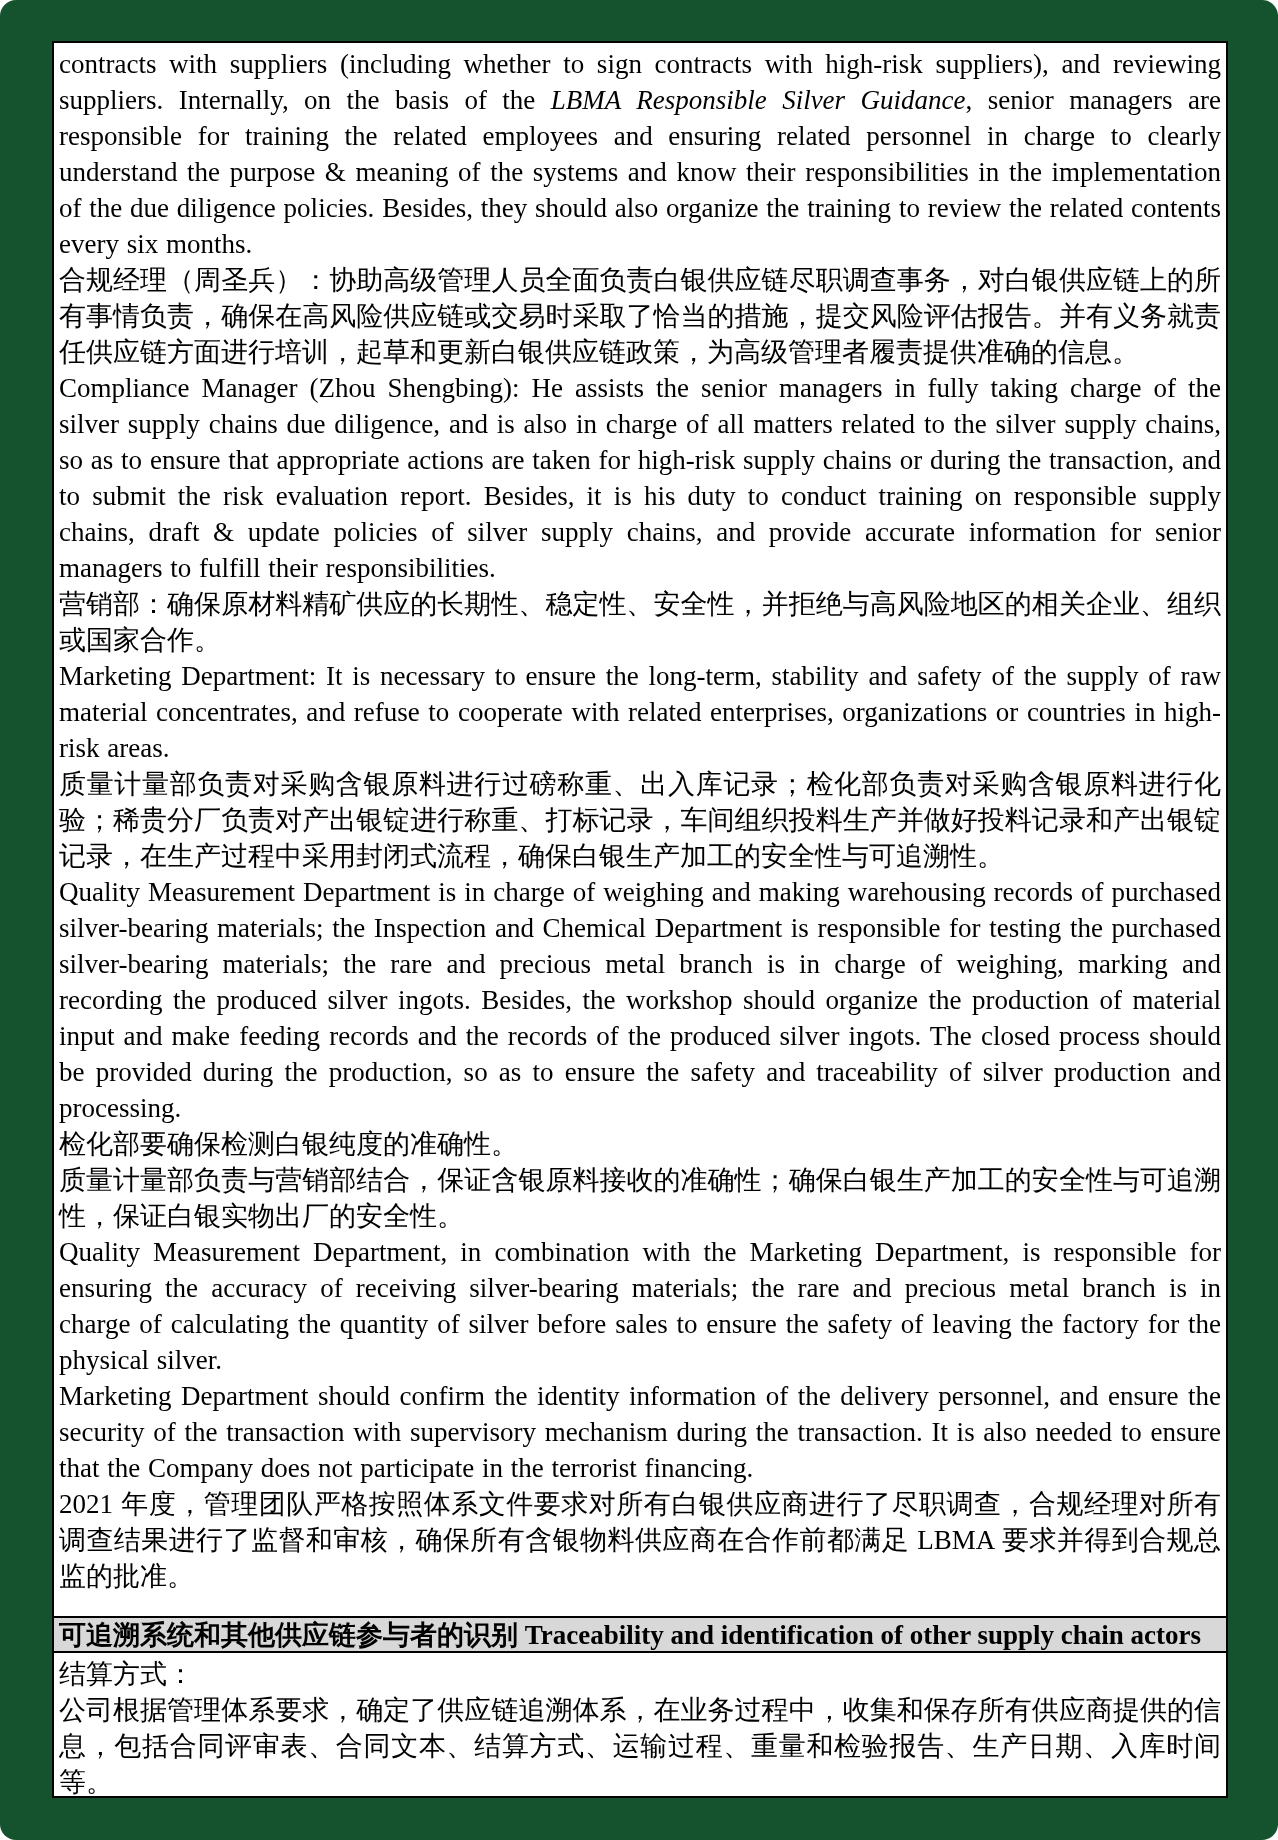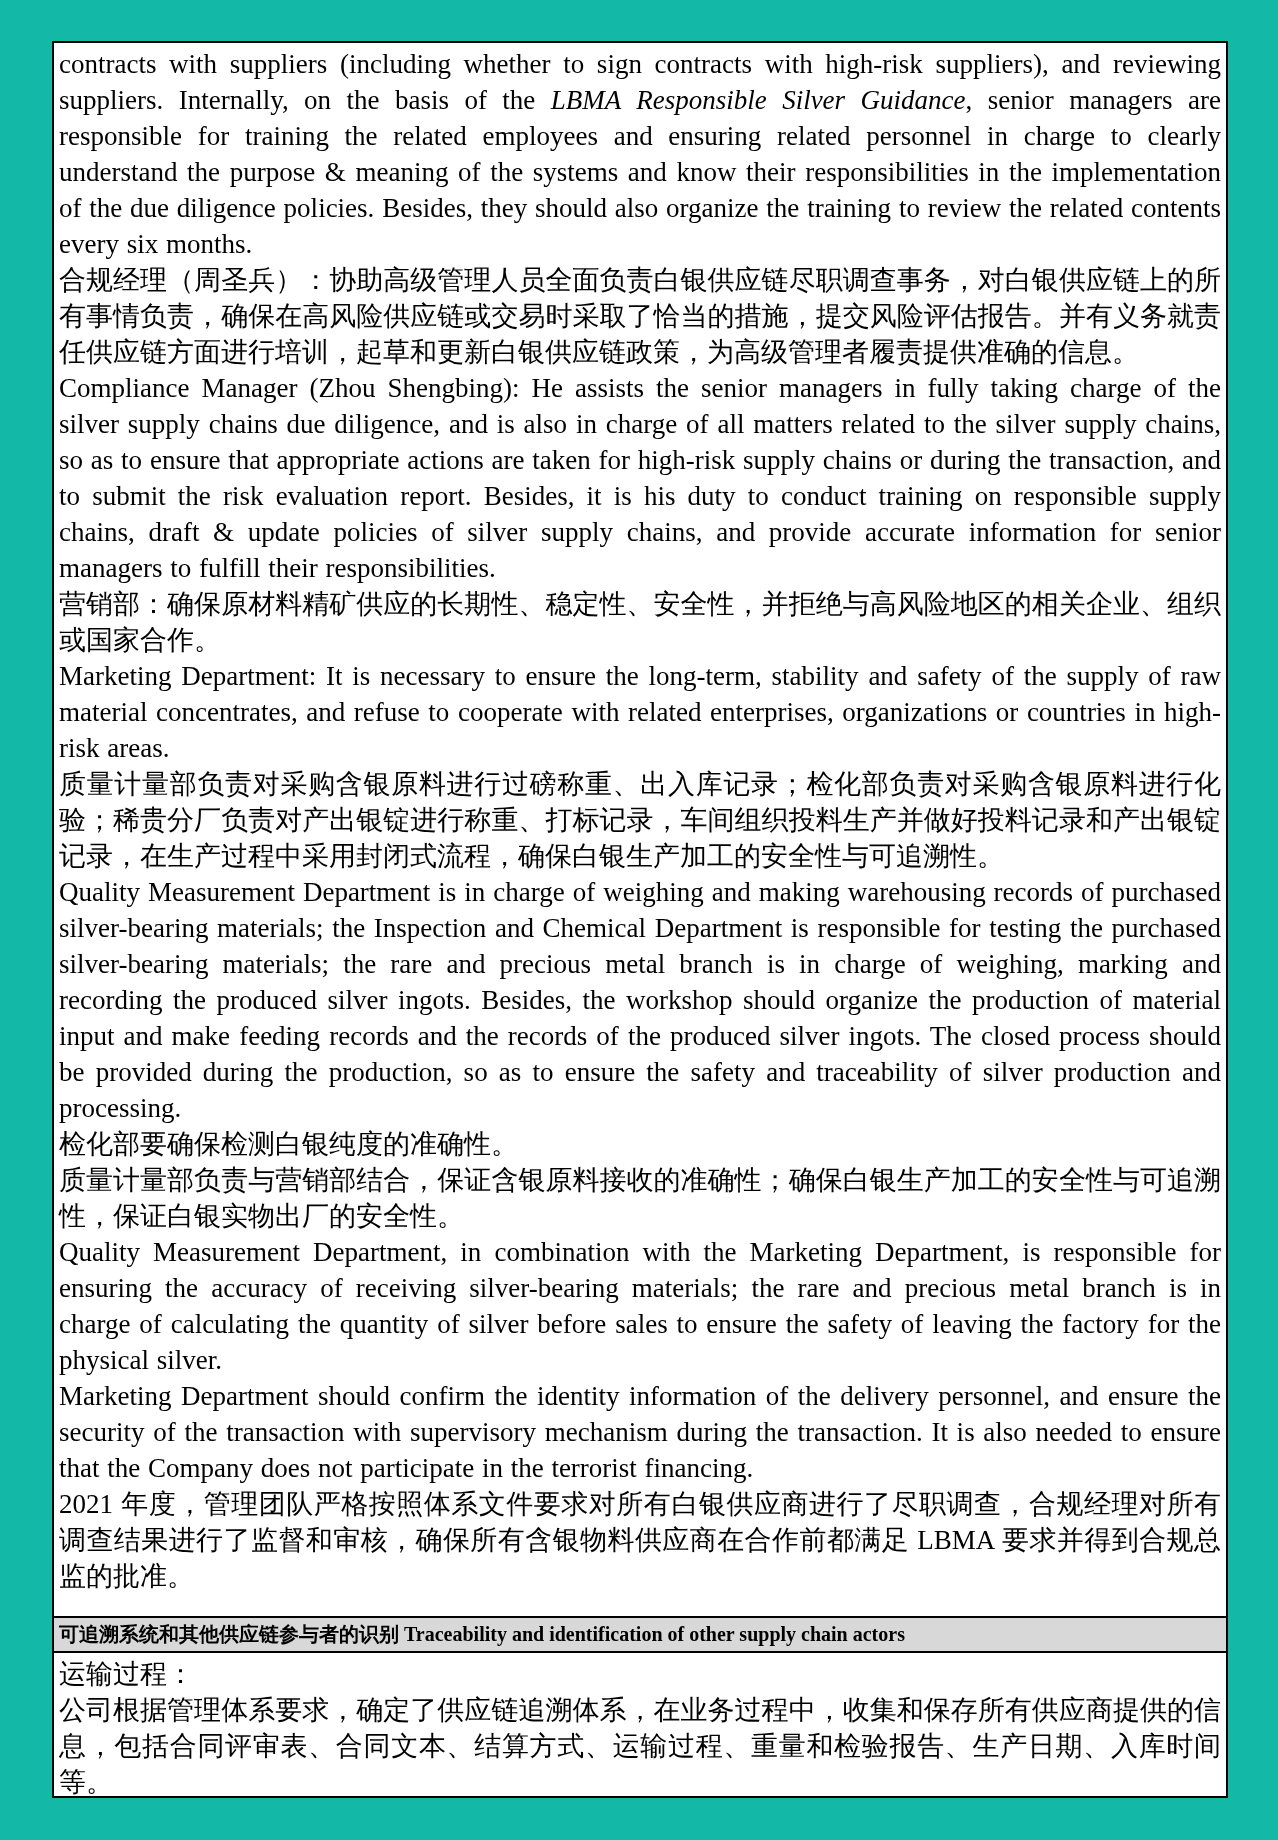--- a/index.html
+++ b/index.html
@@ -13,21 +13,22 @@
     position: relative;
     font-family: "Liberation Serif", "DejaVu Serif", serif;
     color: #000000;
   }
   .doc-page {
     position: absolute;
     left: 0;
     top: 0;
     width: 1278px;
     height: 1840px;
-    background: #14b8a6;
+    background: #14532d;
+    border-radius: 16px;
   }
   .doc-table {
     position: absolute;
     left: 52px;
     top: 41px;
     width: 1176px;
   }
   .cell {
     box-sizing: border-box;
     border: 2px solid #000000;
@@ -39,21 +40,21 @@
     overflow: hidden;
   }
   .cell-band {
     margin-top: -2px;
     height: 37px;
     background: #d8d8d8;
     display: flex;
     align-items: center;
     padding: 0 5px;
     font-weight: bold;
-    font-size: 20px;
+    font-size: 27px;
     overflow: hidden;
   }
   .cell-bottom {
     margin-top: -2px;
     height: 147px;
     padding: 3px 5px;
     overflow: hidden;
   }
   .para {
     margin: 0;
@@ -89,18 +90,18 @@
         <p class="para"><span>Quality Measurement Department, in combination with the Marketing Department, is responsible for ensuring the accuracy of receiving silver-bearing materials; the rare and precious metal branch is in charge of calculating the quantity of silver before sales to ensure the safety of leaving the factory for the physical silver.</span></p>
         <p class="para"><span>Marketing Department should confirm the identity information of the delivery personnel, and ensure the security of the transaction with supervisory mechanism during the transaction. It is also needed to ensure that the Company does not participate in the terrorist financing.</span></p>
         <p class="para"><span>2021 年度，管理团队严格按照体系文件要求对所有白银供应商进行了尽职调查，合规经理对所有调查结果进行了监督和审核，确保所有含银物料供应商在合作前都满足 LBMA 要求并得到合规总监的批准。</span></p>
       </div>
 
     <div class="cell cell-band">
       <span>可追溯系统和其他供应链参与者的识别 Traceability and identification of other supply chain actors</span>
     </div>
 
     <div class="cell cell-bottom">
-        <p class="para"><span>运输过程：</span></p>
+        <p class="para"><span>结算方式：</span></p>
         <p class="para"><span>公司根据管理体系要求，确定了供应链追溯体系，在业务过程中，收集和保存所有供应商提供的信息，包括合同评审表、合同文本、结算方式、运输过程、重量和检验报告、生产日期、入库时间等。</span></p>
       </div>
 
   </div>
 </div>
 
 </body></html>

